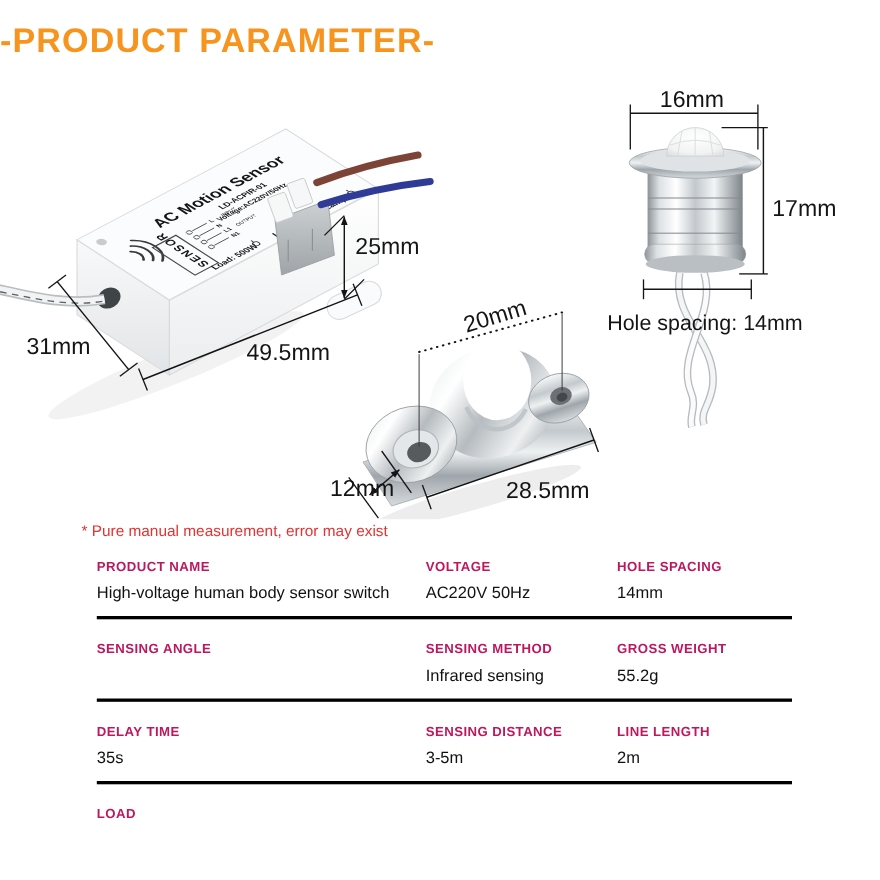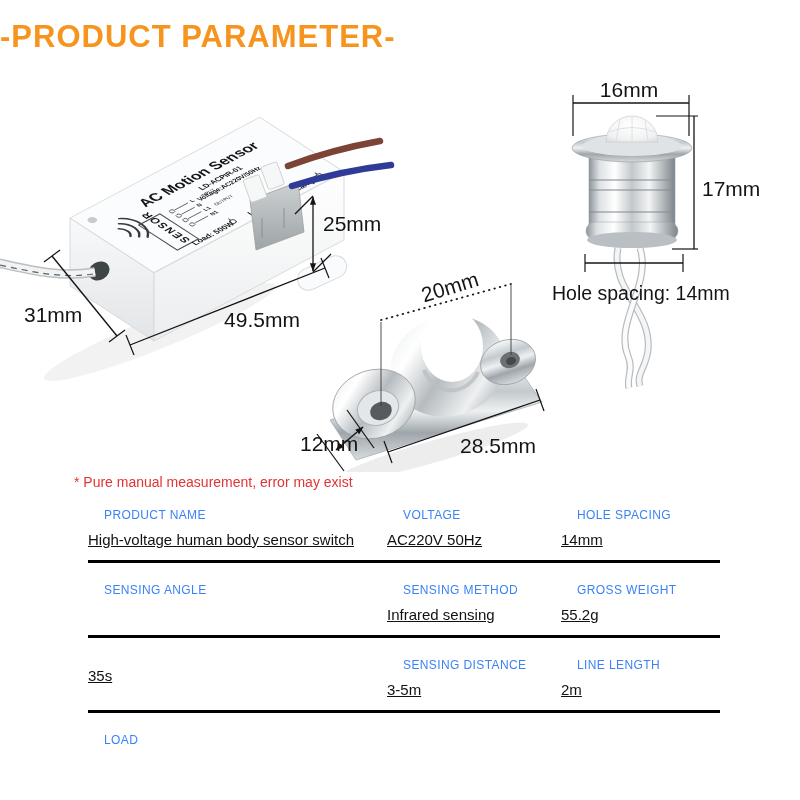--- a/index.html
+++ b/index.html
@@ -28,22 +28,22 @@
     font-size:14px; color:var(--note-red,#E53333);text-align:center;
   }
 
   .spec { position:absolute; left:88px; top:488px; width:632px; }
   .spec-row {
     display:grid; grid-template-columns:299px 174px 159px;
     height:75px; box-sizing:border-box; padding-top:20px;
   }
   .spec-row.bordered { border-bottom:3px solid #000; }
   .spec-row.load-row { grid-template-columns:632px; height:auto; }
-  .lbl { font-size:12px; font-weight:normal; letter-spacing:0.4px; color:#3b82f6;margin-left:16px; }
-  .val { font-size:15px; color:#111; margin-top:9px;text-decoration:underline; }
+  .lbl { font-size:12px; font-weight:bold; letter-spacing:0.4px; color:#be185d; }
+  .val { font-size:15px; color:#111; margin-top:9px; }
 </style>
 </head>
 <body>
 
 <div class="stage">
 
   <div class="title">-PRODUCT PARAMETER-</div>
 
   <svg class="diagram" width="800" height="472" viewBox="0 0 800 472">
     <defs>
@@ -294,20 +294,21 @@
         <div class="lbl">SENSING METHOD</div>
         <div class="val">Infrared sensing</div>
       </div>
       <div class="cell">
         <div class="lbl">GROSS WEIGHT</div>
         <div class="val">55.2g</div>
       </div>
     </div>
     <div class="spec-row bordered">
       <div class="cell">
+        <div class="lbl">DELAY TIME</div>
         <div class="val">35s</div>
       </div>
       <div class="cell">
         <div class="lbl">SENSING DISTANCE</div>
         <div class="val">3-5m</div>
       </div>
       <div class="cell">
         <div class="lbl">LINE LENGTH</div>
         <div class="val">2m</div>
       </div>

